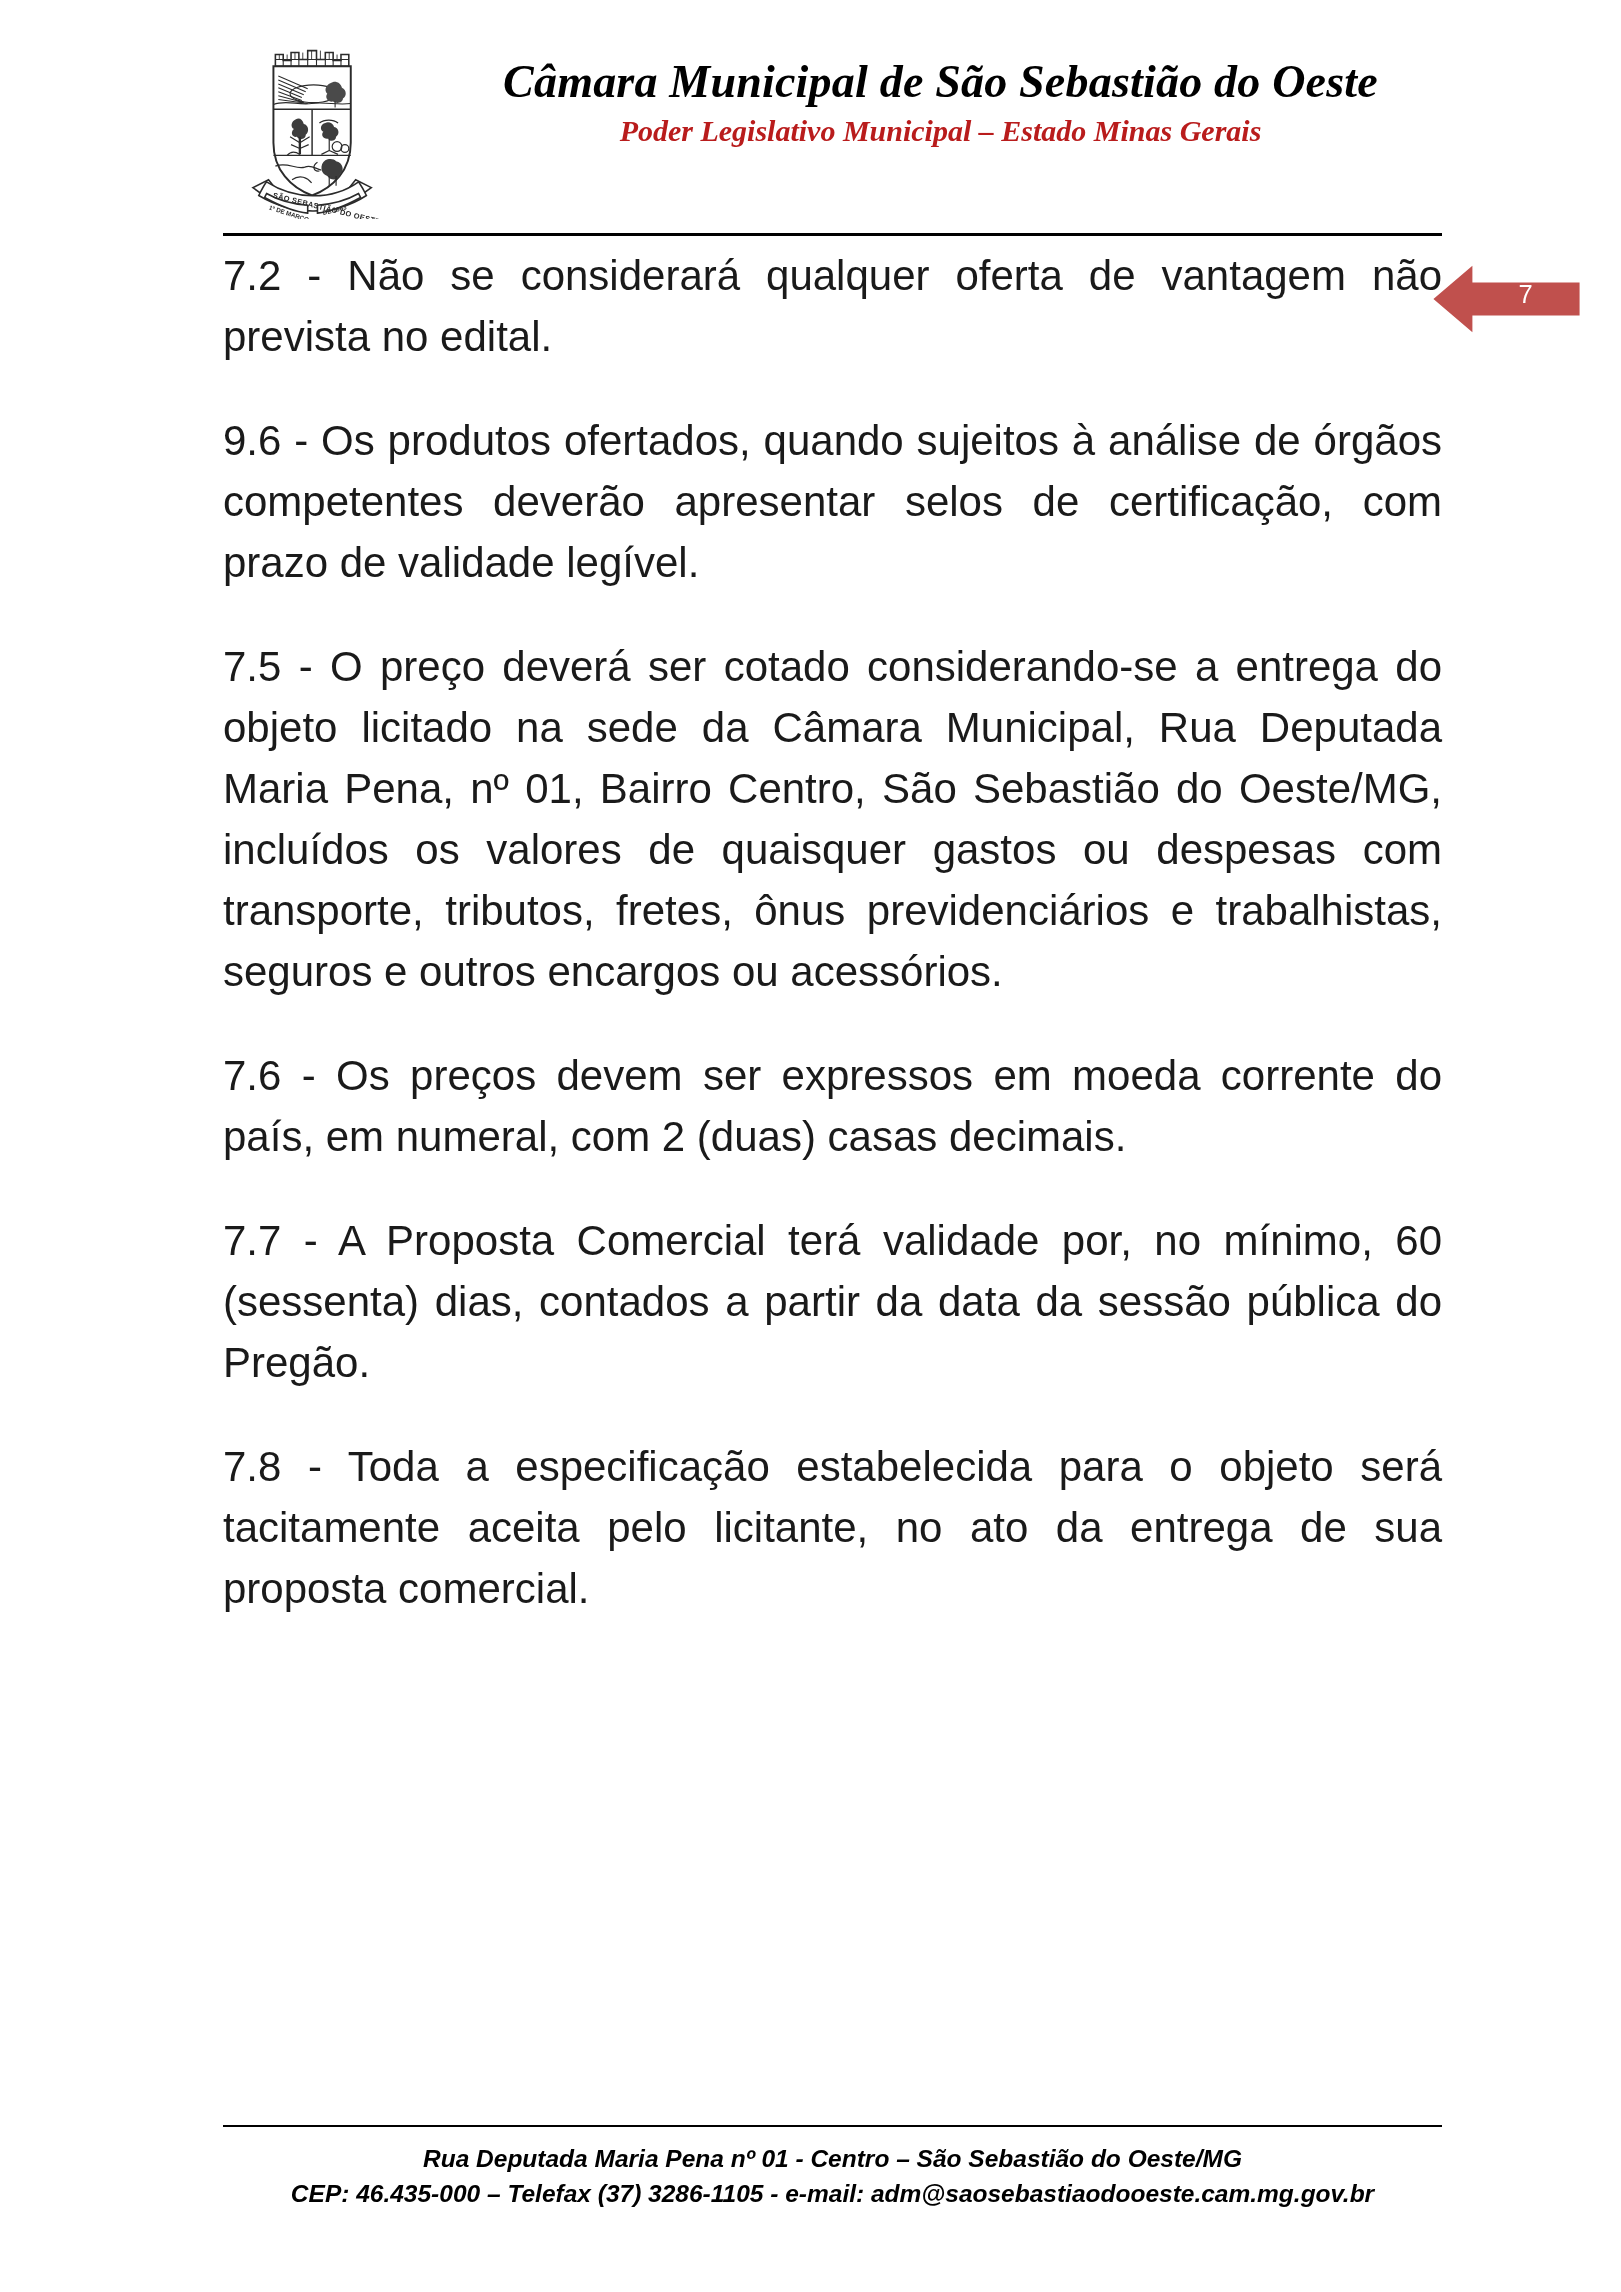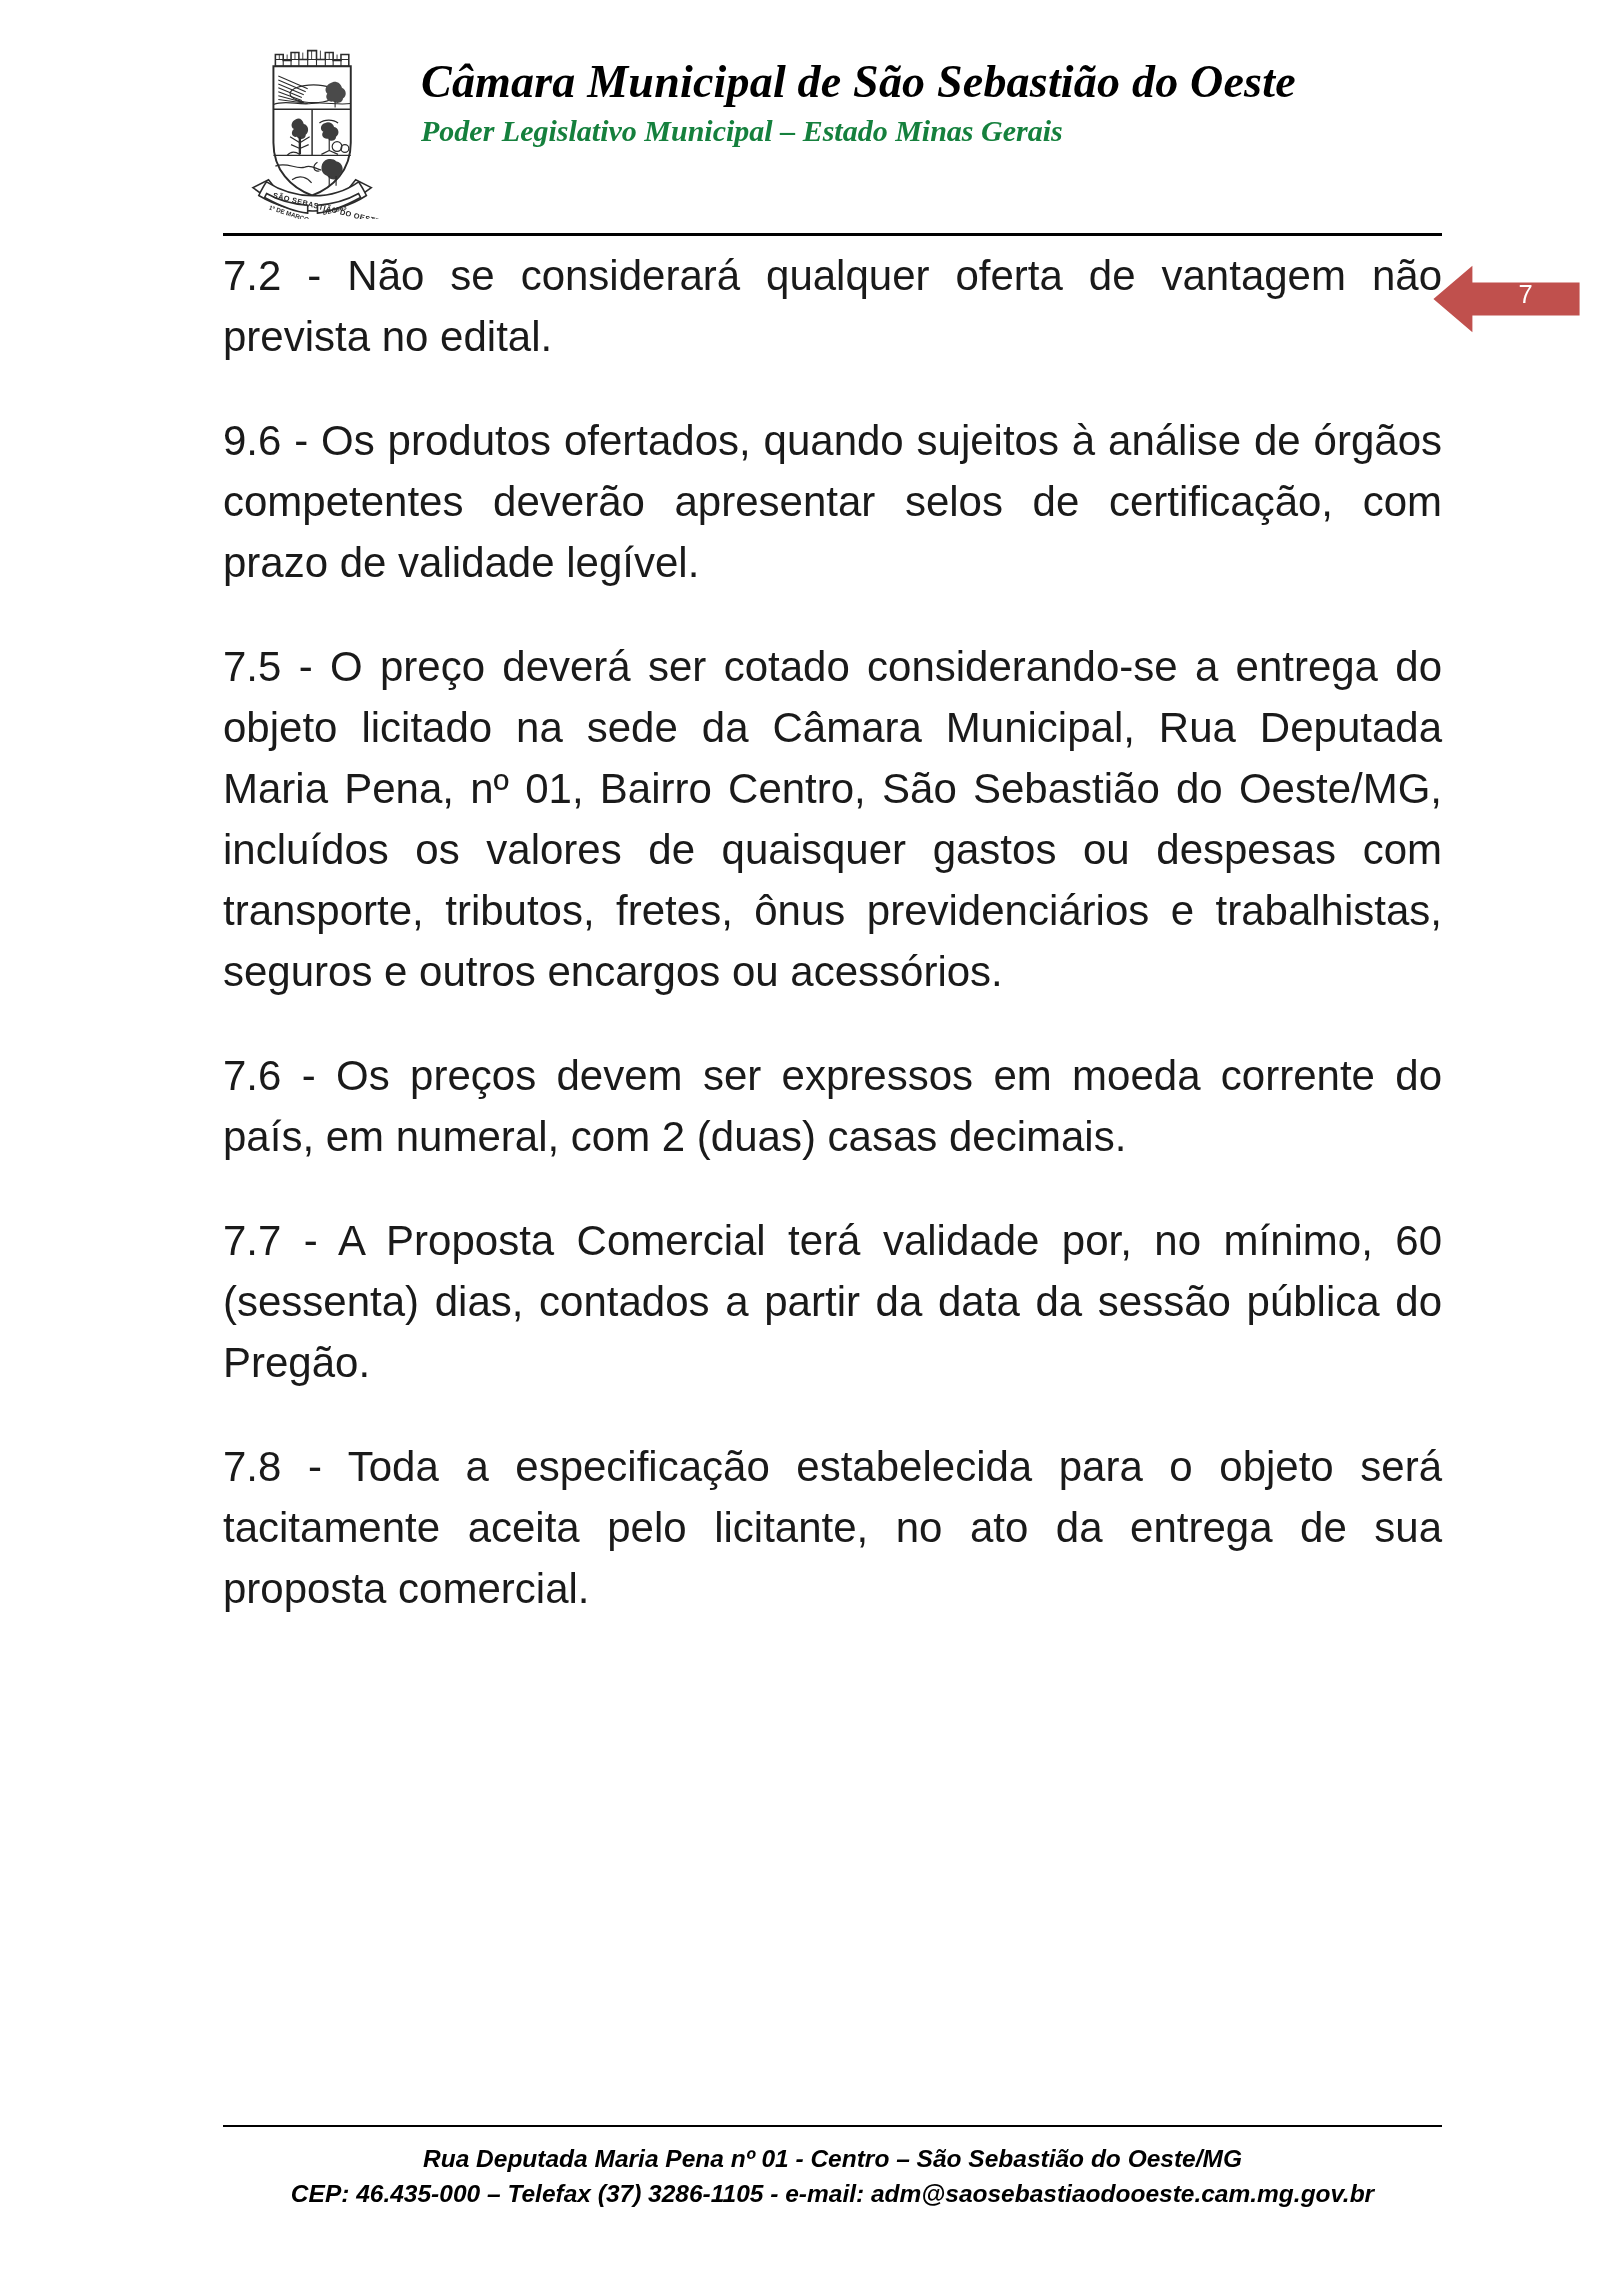--- a/index.html
+++ b/index.html
@@ -46,40 +46,40 @@
     display: block;
     width: 147px;
     height: 186px;
   }
 
   .header-titles {
     position: absolute;
     left: 421px;
     top: 29px;
     width: 1039px;
-    text-align: left;
+    text-align: center;
   }
 
   .org-title {
     font-family: "Liberation Serif", "DejaVu Serif", serif;
     font-style: italic;
     font-weight: bold;
     font-size: 46px;
     letter-spacing: 0.2px;
     color: #000000;
     line-height: 1.12;
     white-space: nowrap;
   }
 
   .org-subtitle {
     font-family: "Liberation Serif", "DejaVu Serif", serif;
     font-style: italic;
     font-weight: bold;
     font-size: 30px;
-    color: #15803d;
+    color: #b91c1c;
     line-height: 1.15;
     margin-top: 5.9px;
     white-space: nowrap;
   }
 
   .header-rule {
     position: absolute;
     left: 223px;
     top: 233px;
     width: 1219px;

